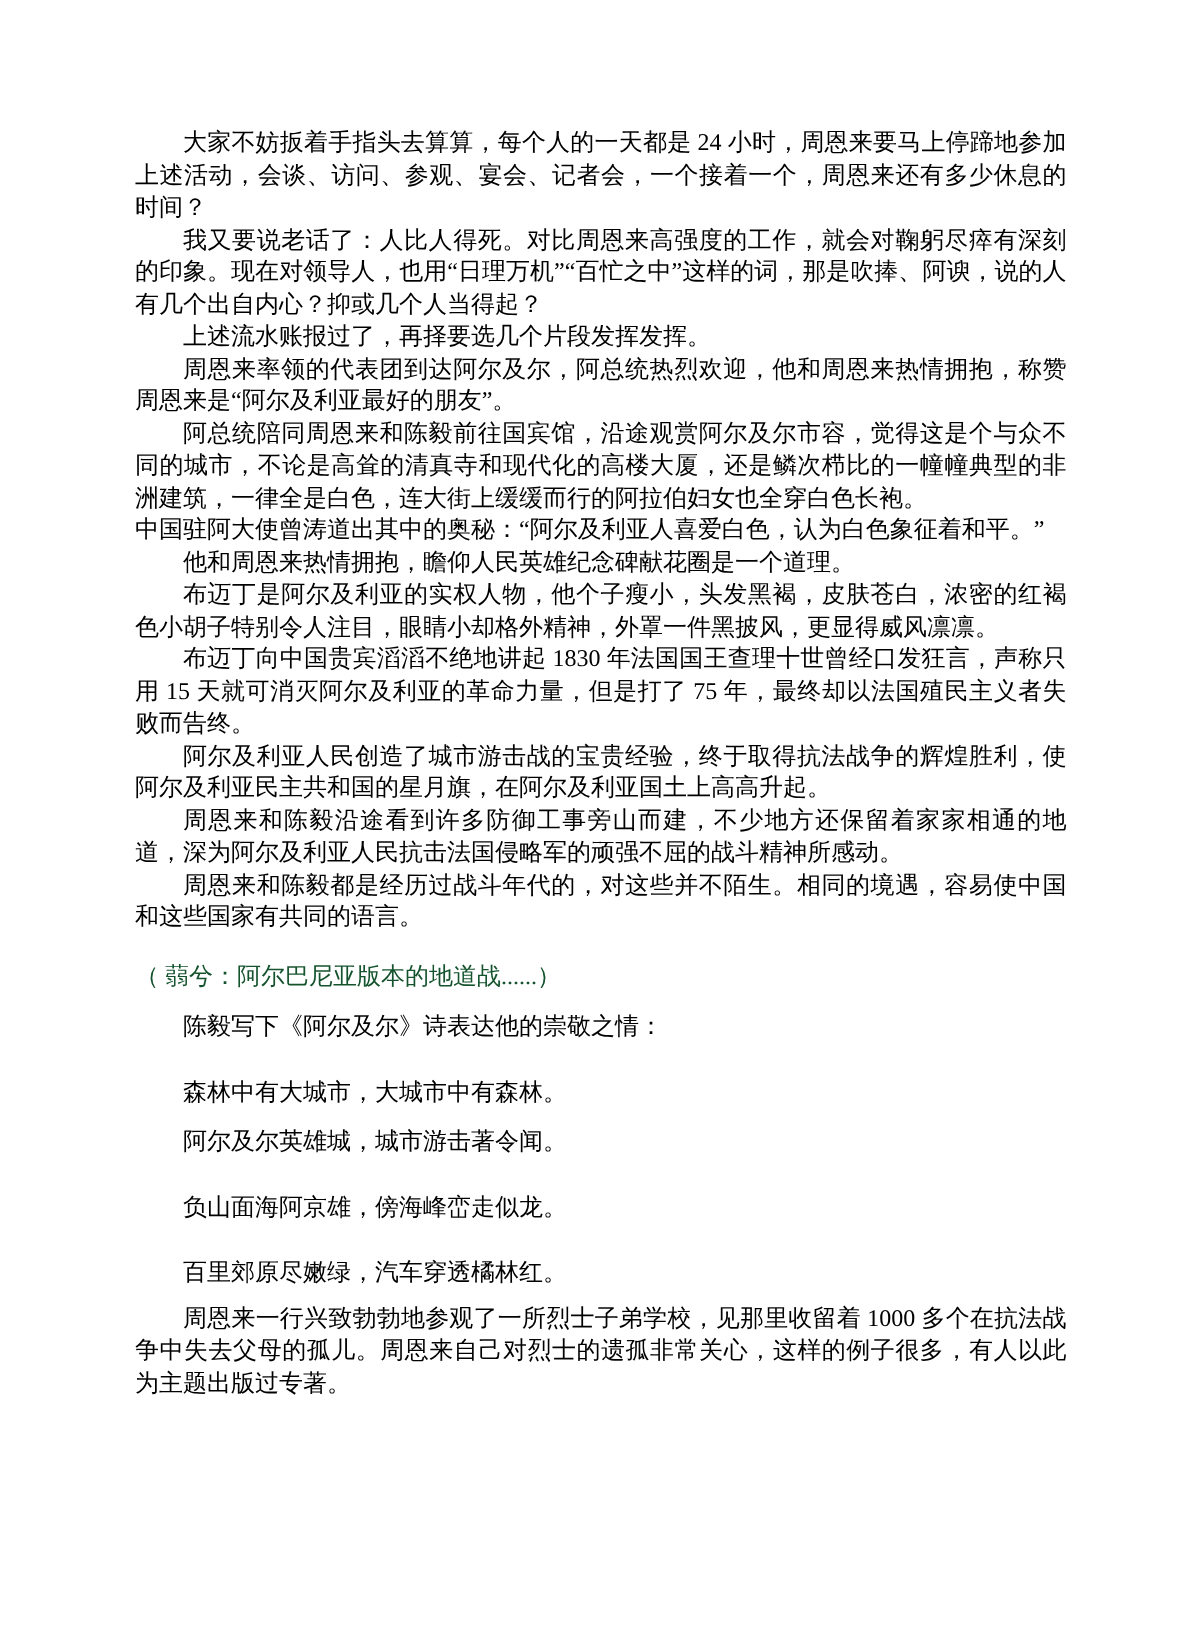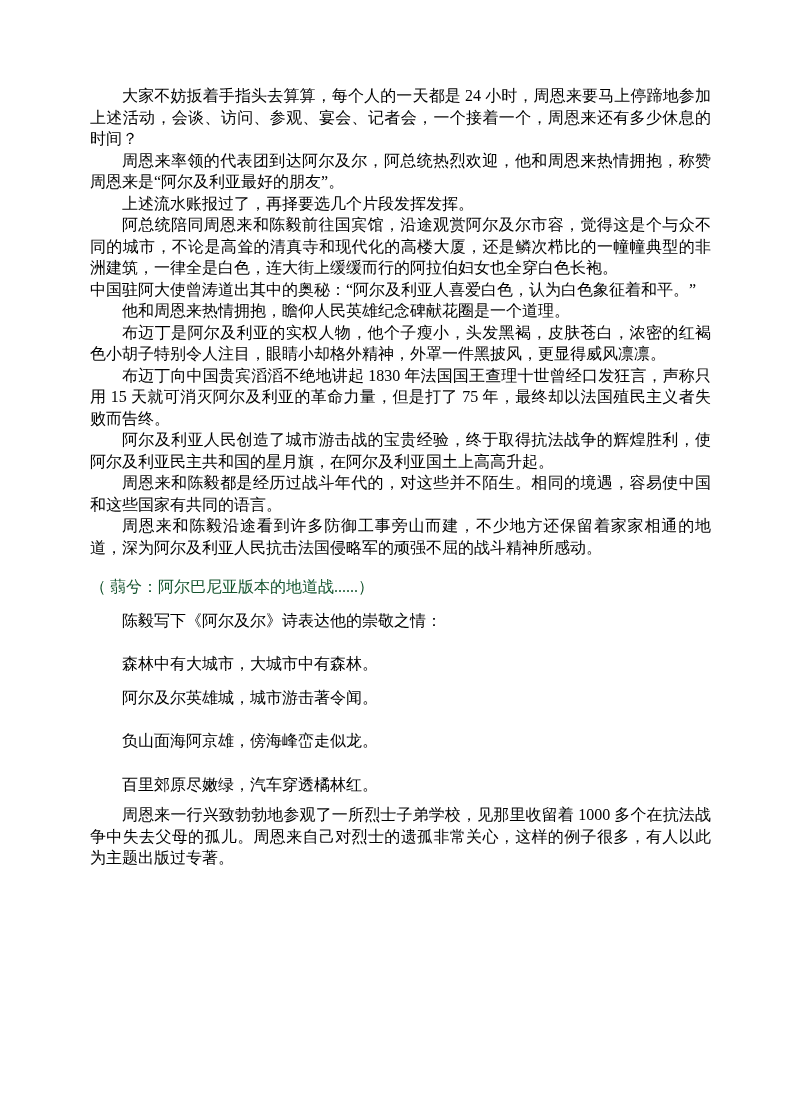--- a/index.html
+++ b/index.html
@@ -42,30 +42,31 @@
   .para.gap-md { margin-top: 12px; }
   .para.gap-lg { margin-top: 22px; }
   .para.gap-sm { margin-top: 9px; }
 </style>
 </head>
 <body>
 
 <div class="page">
   <div class="content">
       <p class="para">大家不妨扳着手指头去算算，每个人的一天都是 24 小时，周恩来要马上停蹄地参加上述活动，会谈、访问、参观、宴会、记者会，一个接着一个，周恩来还有多少休息的时间？</p>
+      <p class="para">我又要说老话了：人比人得死。对比周恩来高强度的工作，就会对鞠躬尽瘁有深刻的印象。现在对领导人，也用“日理万机”“百忙之中”这样的词，那是吹捧、阿谀，说的人有几个出自内心？抑或几个人当得起？</p>
+      <p class="para">上述流水账报过了，再择要选几个片段发挥发挥。</p>
       <p class="para">周恩来率领的代表团到达阿尔及尔，阿总统热烈欢迎，他和周恩来热情拥抱，称赞周恩来是“阿尔及利亚最好的朋友”。</p>
-      <p class="para">上述流水账报过了，再择要选几个片段发挥发挥。</p>
       <p class="para">阿总统陪同周恩来和陈毅前往国宾馆，沿途观赏阿尔及尔市容，觉得这是个与众不同的城市，不论是高耸的清真寺和现代化的高楼大厦，还是鳞次栉比的一幢幢典型的非洲建筑，一律全是白色，连大街上缓缓而行的阿拉伯妇女也全穿白色长袍。</p>
       <p class="para flush">中国驻阿大使曾涛道出其中的奥秘：“阿尔及利亚人喜爱白色，认为白色象征着和平。”</p>
       <p class="para">他和周恩来热情拥抱，瞻仰人民英雄纪念碑献花圈是一个道理。</p>
       <p class="para">布迈丁是阿尔及利亚的实权人物，他个子瘦小，头发黑褐，皮肤苍白，浓密的红褐色小胡子特别令人注目，眼睛小却格外精神，外罩一件黑披风，更显得威风凛凛。</p>
       <p class="para">布迈丁向中国贵宾滔滔不绝地讲起 1830 年法国国王查理十世曾经口发狂言，声称只用 15 天就可消灭阿尔及利亚的革命力量，但是打了 75 年，最终却以法国殖民主义者失败而告终。</p>
       <p class="para">阿尔及利亚人民创造了城市游击战的宝贵经验，终于取得抗法战争的辉煌胜利，使阿尔及利亚民主共和国的星月旗，在阿尔及利亚国土上高高升起。</p>
+      <p class="para">周恩来和陈毅沿途看到许多防御工事旁山而建，不少地方还保留着家家相通的地道，深为阿尔及利亚人民抗击法国侵略军的顽强不屈的战斗精神所感动。</p>
       <p class="para">周恩来和陈毅都是经历过战斗年代的，对这些并不陌生。相同的境遇，容易使中国和这些国家有共同的语言。</p>
-      <p class="para">周恩来和陈毅沿途看到许多防御工事旁山而建，不少地方还保留着家家相通的地道，深为阿尔及利亚人民抗击法国侵略军的顽强不屈的战斗精神所感动。</p>
       <p class="para comment" style="color: #14532d;">（ 蒻兮：阿尔巴尼亚版本的地道战......）</p>
       <p class="para gap-md">陈毅写下《阿尔及尔》诗表达他的崇敬之情：</p>
       <p class="para gap-lg">森林中有大城市，大城市中有森林。</p>
       <p class="para gap-md">阿尔及尔英雄城，城市游击著令闻。</p>
       <p class="para gap-lg">负山面海阿京雄，傍海峰峦走似龙。</p>
       <p class="para gap-lg">百里郊原尽嫩绿，汽车穿透橘林红。</p>
       <p class="para gap-sm">周恩来一行兴致勃勃地参观了一所烈士子弟学校，见那里收留着 1000 多个在抗法战争中失去父母的孤儿。周恩来自己对烈士的遗孤非常关心，这样的例子很多，有人以此为主题出版过专著。</p>
     </div>
 </div>
 

